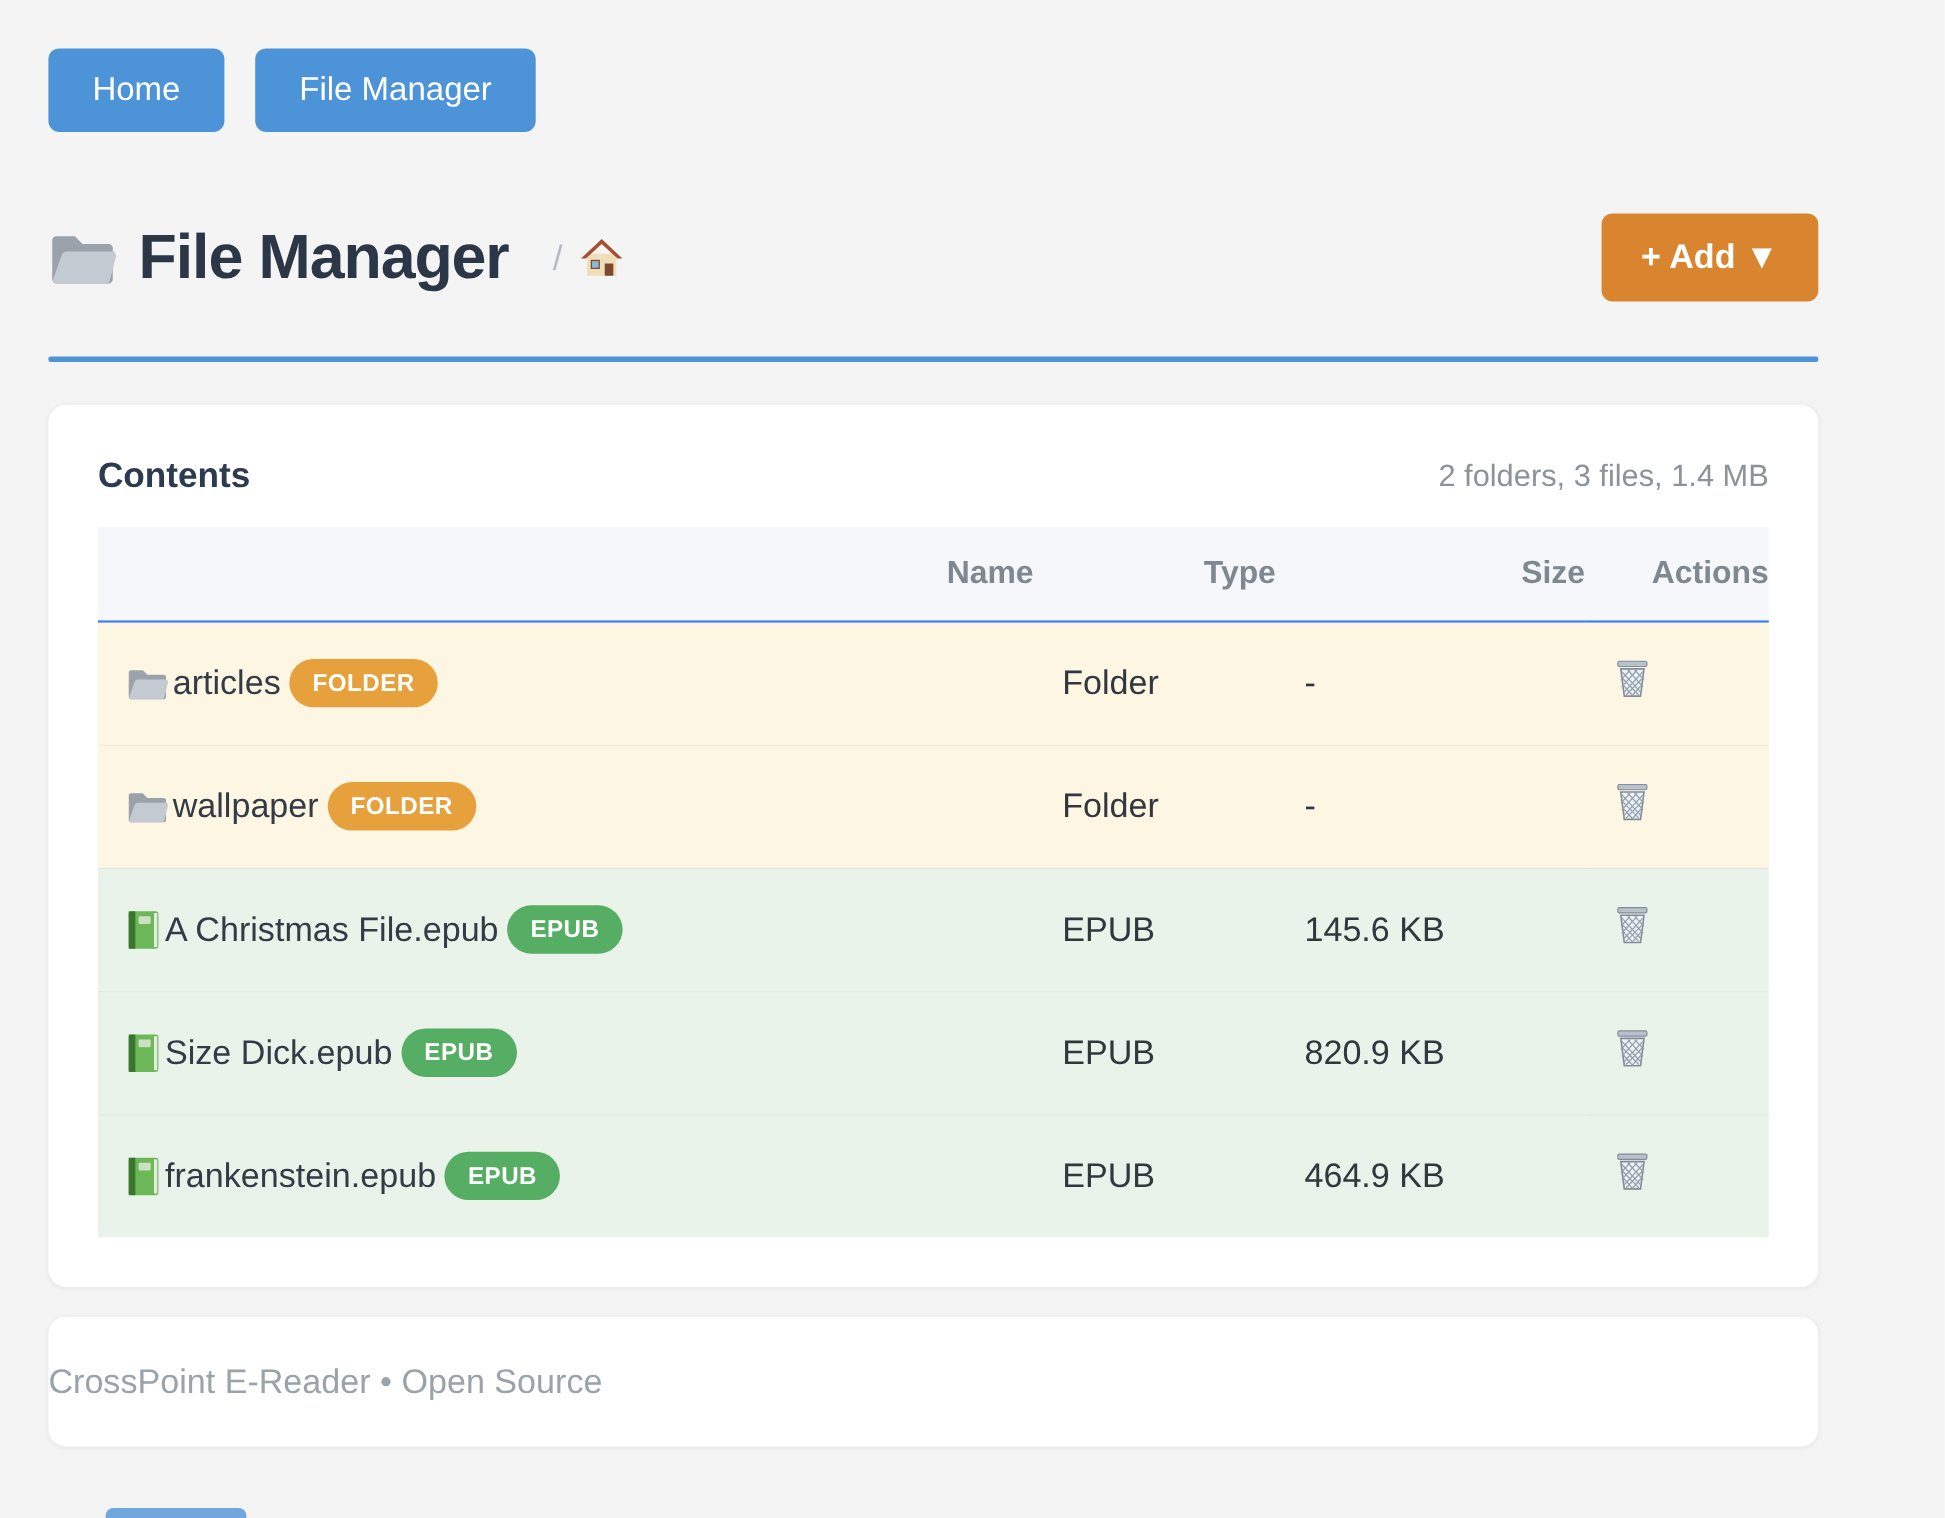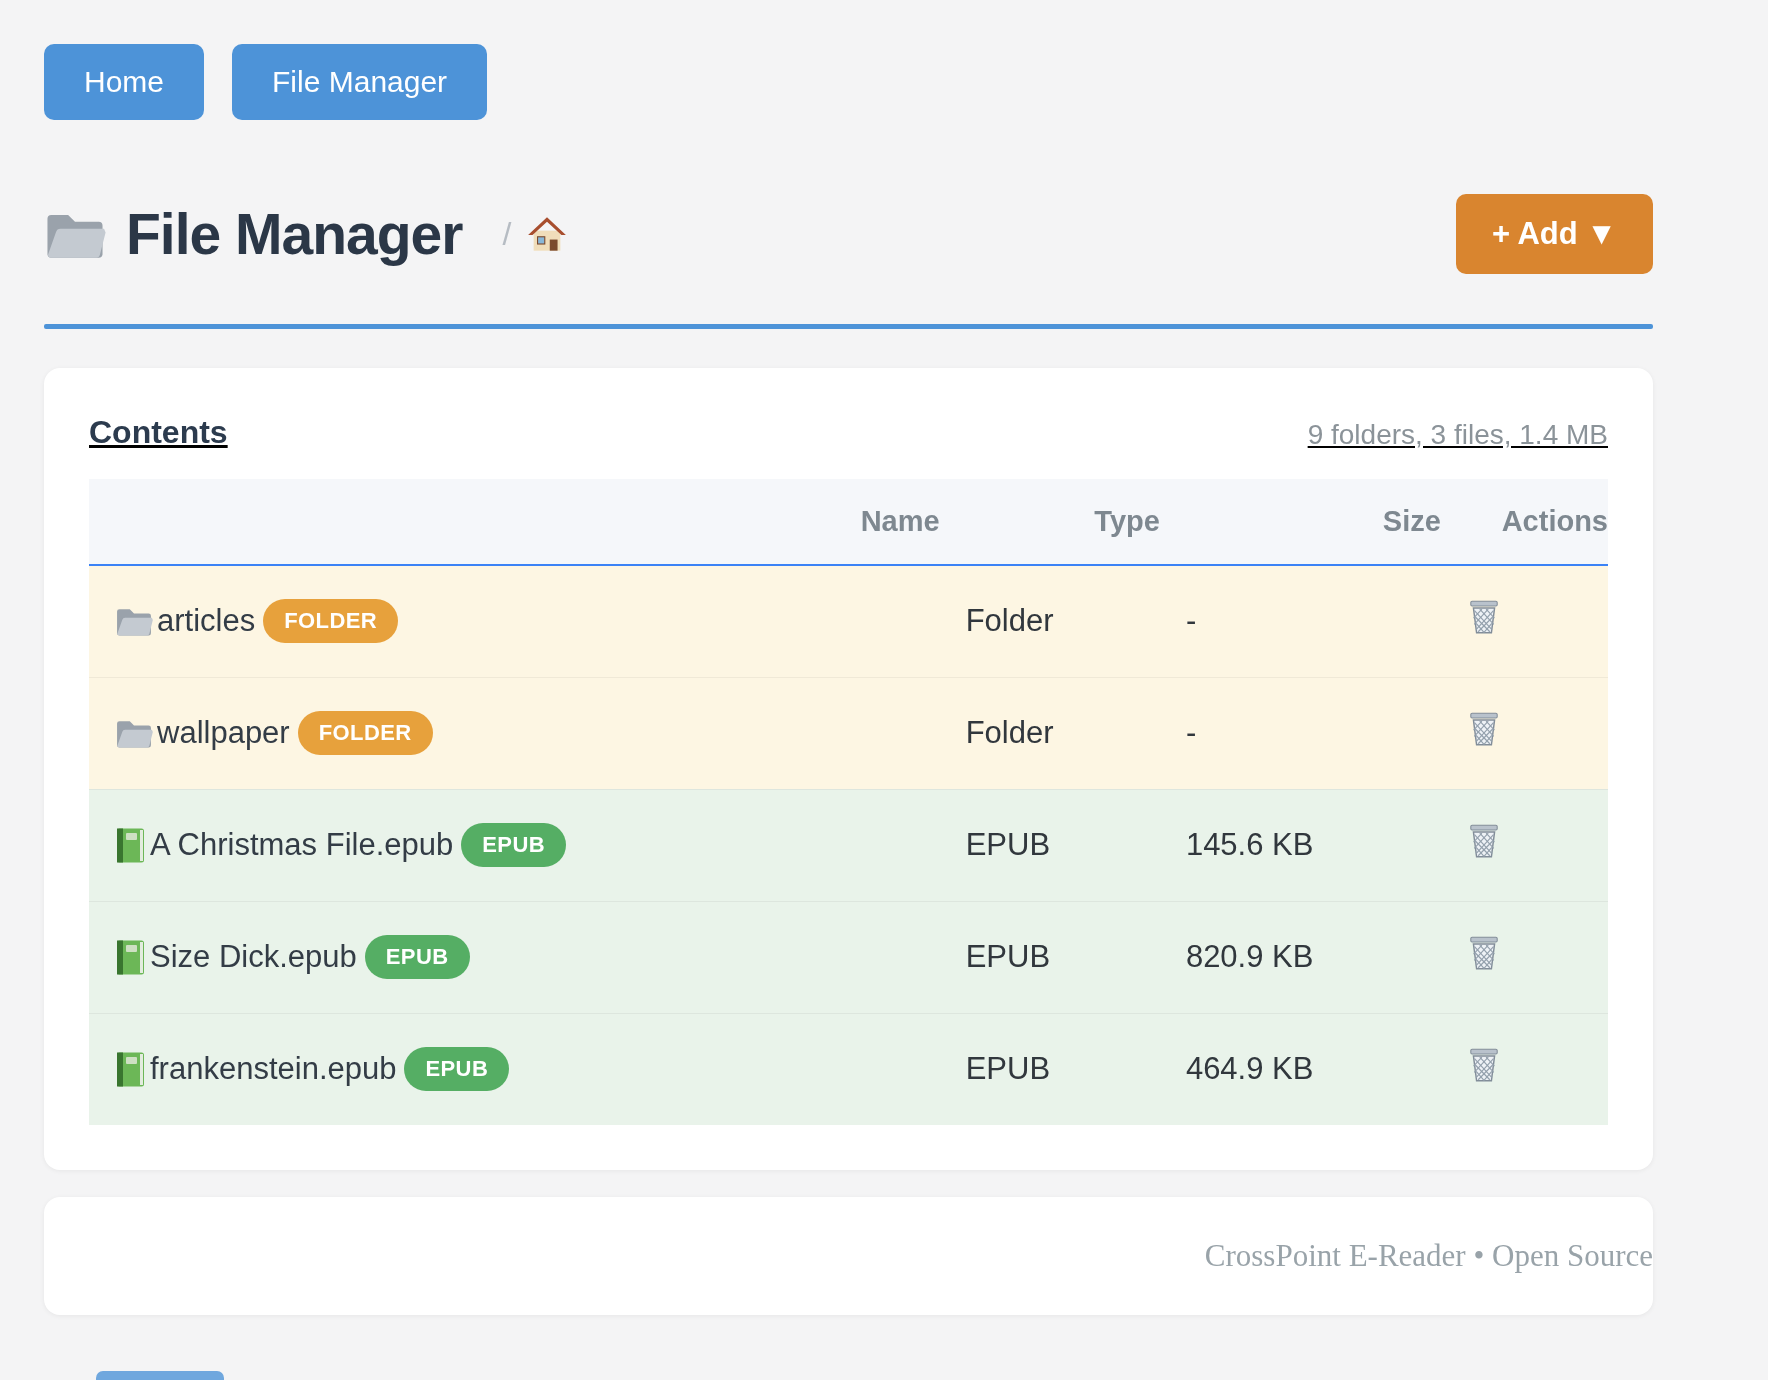--- a/index.html
+++ b/index.html
@@ -39,21 +39,21 @@
     margin-left:auto;background:var(--accent-orange);color:#fff;border:none;border-radius:10px;
     font-family:inherit;font-size:31px;font-weight:bold;height:80px;padding:0 36px;cursor:pointer;text-align:center;
   }
   .title-rule{margin-top:50px;height:5px;background:var(--primary-blue);border-radius:2px;}
 
   
   .card{
     background:#fff;border-radius:16px;box-shadow:0 1px 5px rgba(0,0,0,.06);
   }
   .contents-card{margin-top:39px;padding:46px 45px 45px 45px;}
-  .card-head{display:flex;align-items:flex-end;text-decoration:underline;}
+  .card-head{display:flex;align-items:center;}
   .card-title{font-size:32px;font-weight:bold;color:#2c3b4e;}
   .card-summary{margin-left:auto;font-size:28px;color:#8b9399;}
 
   
   table{width:100%;margin-top:28px;border-collapse:collapse;}
   col.c-name{width:56%;} col.c-type{width:14.5%;} col.c-size{width:18.5%;} col.c-actions{width:11%;}
   thead th{
     background:#f5f7fa;color:#7e8890;font-size:29px;font-weight:bold;text-align:right;
     padding:26px 0 26px 26px;border-bottom:2px solid #3b82f6;
   }
@@ -69,21 +69,21 @@
   .badge{
     font-size:22px;font-weight:bold;color:#fff;padding:9px 21px;border-radius:999px;
     letter-spacing:.4px;margin-left:4px;white-space:nowrap;
   }
   .badge.folder{background:var(--folder-badge);}
   .badge.epub{background:var(--epub-badge);}
   .trash-btn{background:none;border:none;cursor:pointer;padding:0;display:inline-flex;}
   .trash-btn svg{width:34px;height:38px;}
 
   
-  .footer-card{margin-top:27px;height:118px;display:flex;align-items:center;justify-content:flex-end;font-family:Liberation Serif, serif;}
+  .footer-card{margin-top:27px;height:118px;display:flex;align-items:center;justify-content:flex-start;}
   .footer-text{font-size:31px;color:#99a3a9;}
 
   
   .cutoff-strip{
     position:absolute;left:96px;bottom:0;width:128px;height:9px;
     background:var(--primary-blue);border-radius:7px 7px 0 0;opacity:.8;
   }
 </style>
 </head>
 <body>
@@ -115,21 +115,21 @@
       </span>
     </a>
     <button class="add-btn">+ Add ▼</button>
   </div>
 
   <div class="title-rule"></div>
 
   <section class="card contents-card">
     <div class="card-head">
       <h2 class="card-title">Contents</h2>
-      <span class="card-summary">9 folders, 3 files, 1.4 MB</span>
+      <span class="card-summary">2 folders, 3 files, 1.4 MB</span>
     </div>
 
     <table>
       <colgroup>
         <col class="c-name">
           <col class="c-type">
           <col class="c-size">
           <col class="c-actions">
       </colgroup>
       <thead>

